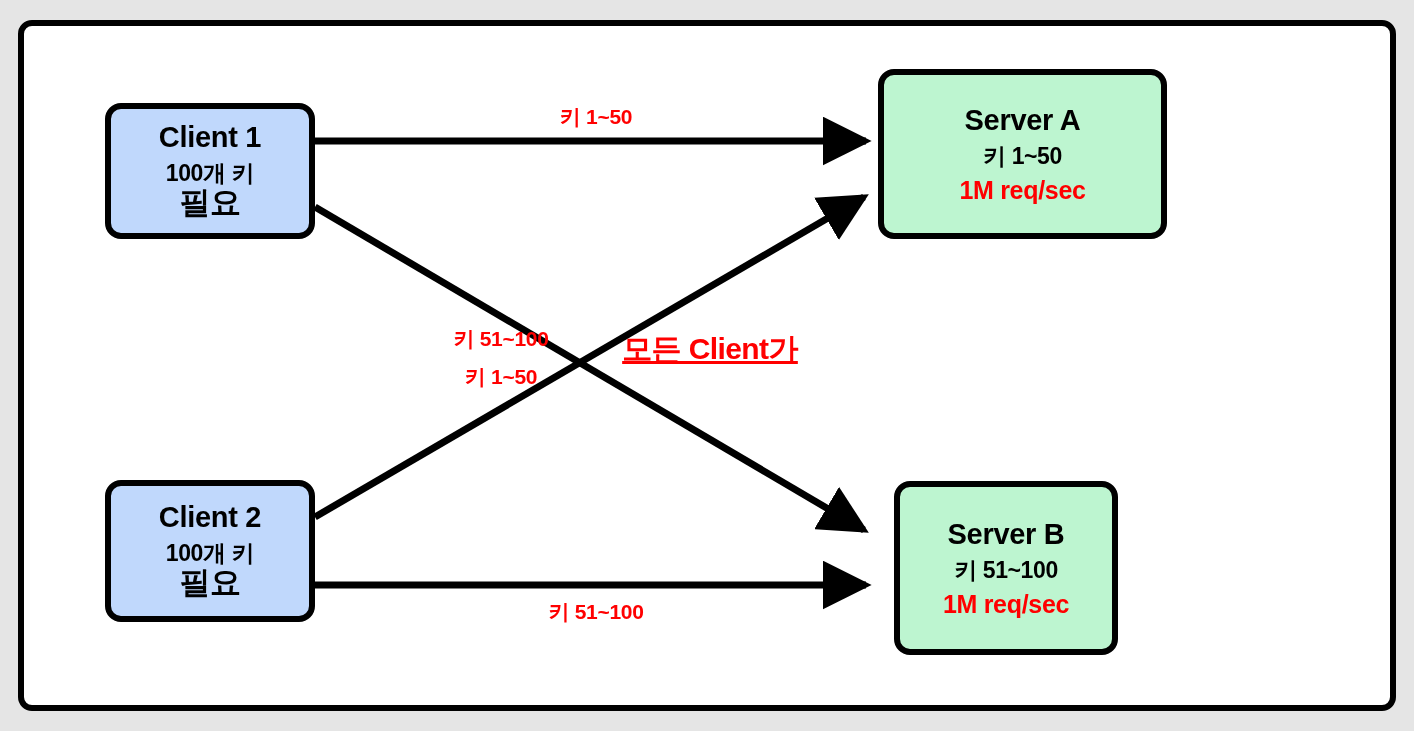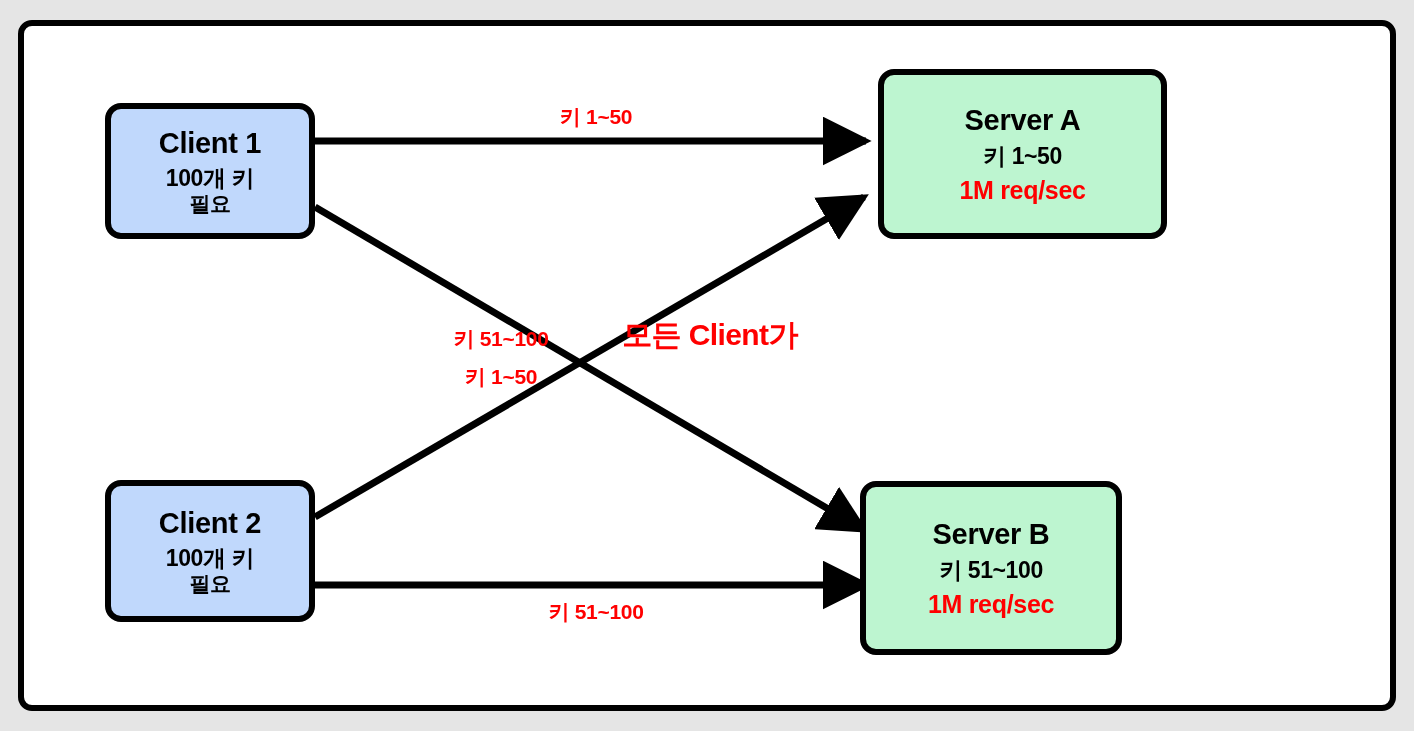--- a/index.html
+++ b/index.html
@@ -73,39 +73,39 @@
 
   .node-sub {
     font-size: 23px;
     font-weight: bold;
     color: #000000;
     margin-top: 7px;
     letter-spacing: -0.4px;
   }
 
   .node-sub2 {
-    font-size: 21px;
+    font-size: 31px;
     font-weight: bold;
     color: #000000;
     letter-spacing: -0.4px;
   }
 
   .node-rate {
     font-size: 25px;
     font-weight: bold;
     color: #ff0000;
     margin-top: 6px;
     letter-spacing: -0.3px;
   }
 
   
   #client1 { left: 105px; top: 103px;  width: 210px; height: 136px; }
   #client2 { left: 105px; top: 480px;  width: 210px; height: 142px; }
   #serverA { left: 878px; top: 69px;   width: 289px; height: 170px; }
-  #serverB { left: 860px; top: 481px;  width: 262px; height: 174px; }
+  #serverB { left: 894px; top: 481px;  width: 224px; height: 174px; }
 
   
   .edge-label {
     position: absolute;
     color: #ff0000;
     font-weight: bold;
     font-size: 21px;
     letter-spacing: -0.3px;
     white-space: nowrap;
     text-align: center;
@@ -114,29 +114,30 @@
 
   #label-top    { left: 596px; top: 103px; }
   #label-mid-a  { left: 501px; top: 325px; }
   #label-mid-b  { left: 501px; top: 363px; }
   #label-bottom { left: 596px; top: 598px; }
 
   
   #annotation {
     position: absolute;
     left: 710px;
-    top: 316px;
+    top: 330px;
     transform: translateX(-50%);
     color: #ff0000;
     font-weight: bold;
     font-size: 30px;
     line-height: 1.28;
     text-align: center;
     white-space: nowrap;
     letter-spacing: -0.6px;
+    text-decoration: underline;
   }
 </style>
 </head>
 <body>
 
 <div id="canvas">
 
   <div id="frame"></div>
 
   <svg id="edges" viewBox="0 0 1414 731" width="1414" height="731">

